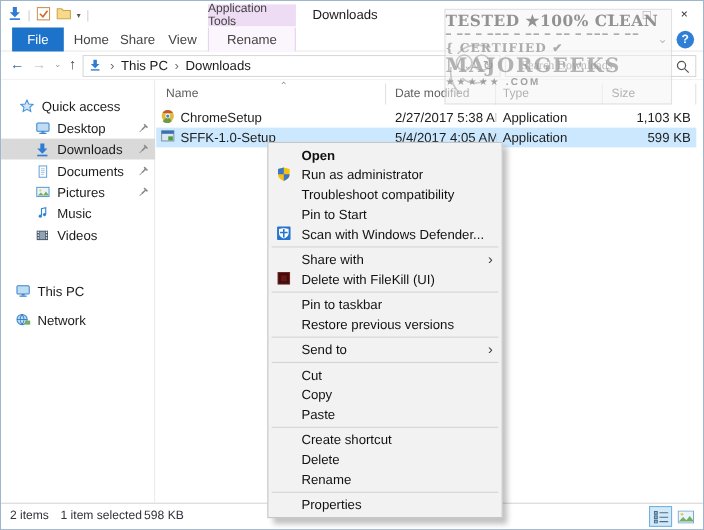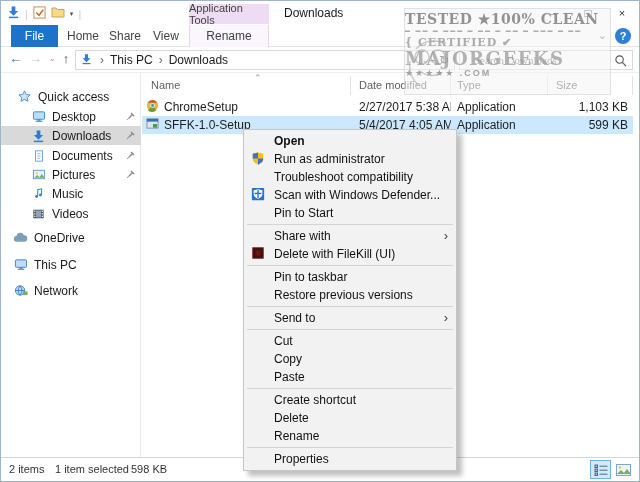--- a/index.html
+++ b/index.html
@@ -270,28 +270,20 @@
                 <rect x="2" y="3" width="1.3" height="1.5"></rect>
                 <rect x="2" y="6" width="1.3" height="1.5"></rect>
                 <rect x="2" y="9" width="1.3" height="1.5"></rect>
                 <rect x="10.8" y="3" width="1.3" height="1.5"></rect>
                 <rect x="10.8" y="6" width="1.3" height="1.5"></rect>
                 <rect x="10.8" y="9" width="1.3" height="1.5"></rect>
               </g>
             </svg>
         </span>
         <span>Videos</span>
-      </div>
-      <div class="sbi" style="top:155px; padding-left:12px;">
-        <span class="ic">
-          <svg width="15" height="11" viewBox="0 0 16 11">
-              <path d="M4 10a3 3 0 0 1-.2-6A4 4 0 0 1 11.5 3 3 3 0 0 1 12 10z" fill="#7f9cb9"></path>
-            </svg>
-        </span>
-        <span>OneDrive</span>
       </div>
       <div class="sbi" style="top:182px; padding-left:12px;">
         <span class="ic">
           <svg width="14" height="13" viewBox="0 0 14 14">
               <rect x="1" y="2" width="12" height="8" rx="1" fill="#bfdcf5" stroke="#3c82c8"></rect>
               <rect x="5.5" y="10" width="3" height="1.5" fill="#3c82c8"></rect>
               <rect x="3.5" y="11.5" width="7" height="1.2" fill="#3c82c8"></rect>
             </svg>
         </span>
         <span>This PC</span>
@@ -361,32 +353,32 @@
       <span class="mic">
         <svg width="14" height="15" viewBox="0 0 16 16">
             <path d="M8 1L14 2.5V8c0 4-3 5.5-6 7-3-1.5-6-3-6-7V2.5z" fill="#f4c10f"></path>
             <path d="M8 1L2 2.5V8h6z" fill="#3c76c8"></path>
             <path d="M8 8h6c0 4-3 5.5-6 7z" fill="#3c76c8"></path>
           </svg>
       </span>
       <span>Run as administrator</span>
     </div>
     <div class="mi">Troubleshoot compatibility</div>
+    <div class="mi">Pin to Start</div>
     <div class="mi">
       <span class="mic">
         <svg width="14" height="14" viewBox="0 0 16 16">
             <rect x="1" y="1" width="14" height="14" rx="1" fill="#2574cf"></rect>
             <path d="M8 2.5l5 1.2V8c0 3-2.3 4.3-5 5.5C5.3 12.3 3 11 3 8V3.7z" fill="#fff"></path>
             <rect x="7.2" y="3.5" width="1.6" height="9" fill="#2574cf"></rect>
             <rect x="4" y="6.5" width="8" height="1.6" fill="#2574cf"></rect>
           </svg>
       </span>
       <span>Scan with Windows Defender...</span>
     </div>
-    <div class="mi">Pin to Start</div>
     <div class="msep"></div>
     <div class="mi">
       <span>Share with</span>
       <span class="sub">›</span>
     </div>
     <div class="mi">
       <span class="mic">
         <svg width="14" height="14" viewBox="0 0 16 16">
             <rect x="2" y="2" width="12" height="12" fill="#3d0f0f" stroke="#7a1f1f"></rect>
             <rect x="5" y="5" width="6" height="6" fill="#6b1515"></rect>

